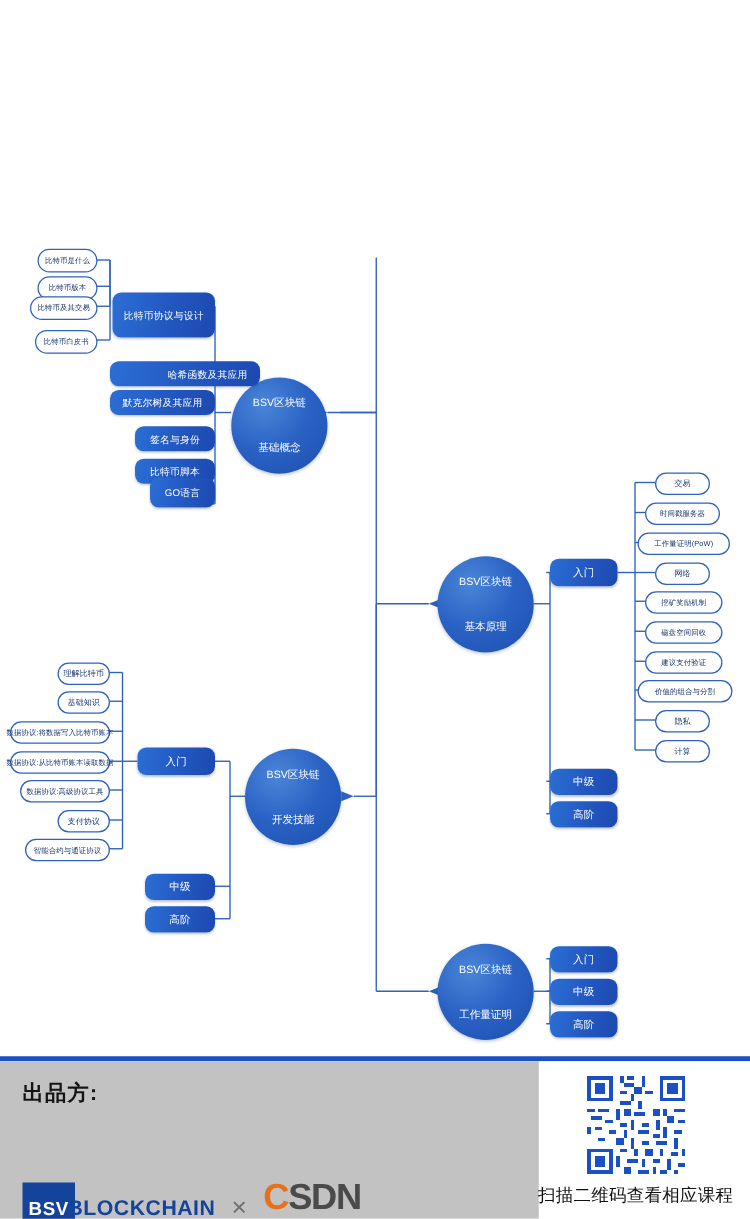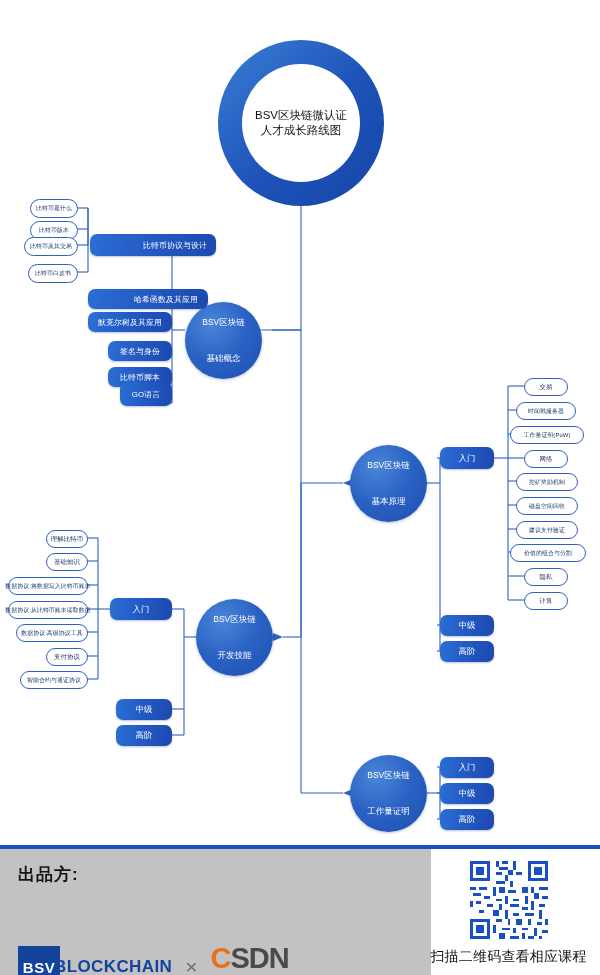--- a/index.html
+++ b/index.html
@@ -158,33 +158,27 @@
     </g>
 
     <g fill="#2f62bd">
       <path d="M262,330 l-10,-4 l0,8 z"></path>
       <path d="M343,483 l10,-4 l0,8 z"></path>
       <path d="M283,637 l-10,-4 l0,8 z"></path>
       <path d="M343,793 l10,-4 l0,8 z"></path>
     </g>
   </svg>
 
-  <div class="hero">
-    <div class="hero-inner">
-      <span>BSV区块链微认证</span>
-      <span>人才成长路线图</span>
-    </div>
-  </div>
 
   <div class="hub" style="left:185px;top:302px;width:77px;height:77px;">
     <span>BSV区块链</span>
     <span>基础概念</span>
   </div>
 
-  <div class="bar" style="left:90px;top:234px;width:82px;height:22px;padding-left:44px;">比特币协议与设计</div>
+  <div class="bar" style="left:90px;top:234px;width:82px;height:36px;">比特币协议与设计</div>
   <div class="bar" style="left:88px;top:289px;width:84px;height:20px;padding-left:36px;">哈希函数及其应用</div>
   <div class="bar" style="left:88px;top:312px;width:84px;height:20px;">默克尔树及其应用</div>
   <div class="bar" style="left:108px;top:341px;width:64px;height:20px;">签名与身份</div>
   <div class="bar" style="left:108px;top:367px;width:64px;height:20px;">比特币脚本</div>
   <div class="bar" style="left:120px;top:382px;width:52px;height:24px;">GO语言</div>
 
   <div class="pill tiny" style="left:30px;top:199px;width:46px;height:17px;">比特币是什么</div>
   <div class="pill tiny" style="left:30px;top:221px;width:46px;height:17px;">比特币版本</div>
   <div class="pill tiny" style="left:24px;top:237px;width:52px;height:17px;">比特币及其交易</div>
   <div class="pill tiny" style="left:28px;top:264px;width:48px;height:17px;">比特币白皮书</div>

